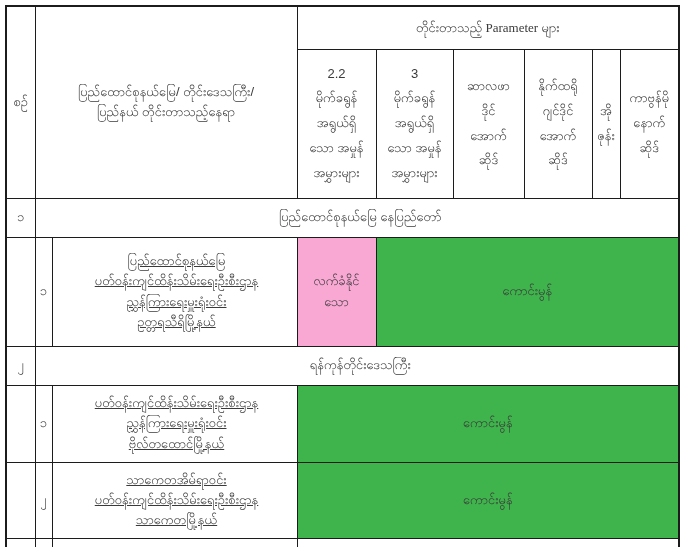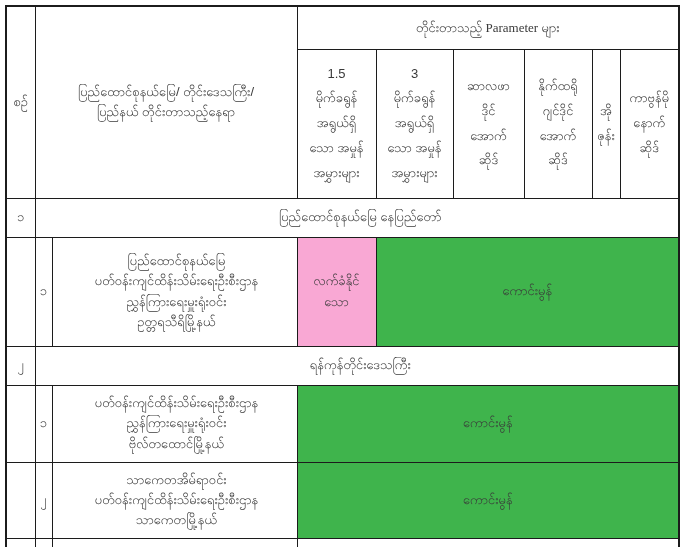--- a/index.html
+++ b/index.html
@@ -36,20 +36,21 @@
   td.two-col-hd { font-size: 13.5px; line-height: 1.8; margin-top: 40px; }
   tr.section-row td { height: 39px; }
   td.section-title { text-align: left; padding-left: 7px; font-size: 13.5px; margin-left: 10px; }
   td.serial { font-size: 13px; margin-left: 24px; }
   td.loc {
     text-align: left;
     padding-left: 8px;
     padding-right: 4px;
     line-height: 1.9;
     font-size: 13px;
+    text-decoration: underline;
   }
   td.status { font-size: 13.5px; line-height: 1.9; }
   tr.sub1 td { height: 109px; }
   tr.sub2 td { height: 77px; }
   tr.sub3 td { height: 76px; }
   tr.partial td { height: 40px; }
 </style>
 </head>
 <body>
 
@@ -69,21 +70,21 @@
 
     <tbody>
         <tr>
       <td rowspan="2" class="serial pre">စဉ်</td>
       <td rowspan="2" colspan="2" class="two-col-hd pre">ပြည်ထောင်စုနယ်မြေ/ တိုင်းဒေသကြီး/
 ပြည်နယ် တိုင်းတာသည့်နေရာ</td>
       <td colspan="6" class="group-hd">တိုင်းတာသည့် Parameter များ</td>
     </tr>
 
     <tr class="param-hd-row">
-      <td class="pre">1.5
+      <td class="pre">2.2
 မိုက်ခရွန်
 အရွယ်ရှိ
 သော အမှုန်
 အမွှားများ</td>
       <td class="pre">3
 မိုက်ခရွန်
 အရွယ်ရှိ
 သော အမှုန်
 အမွှားများ</td>
       <td class="pre">ဆာလဖာ

